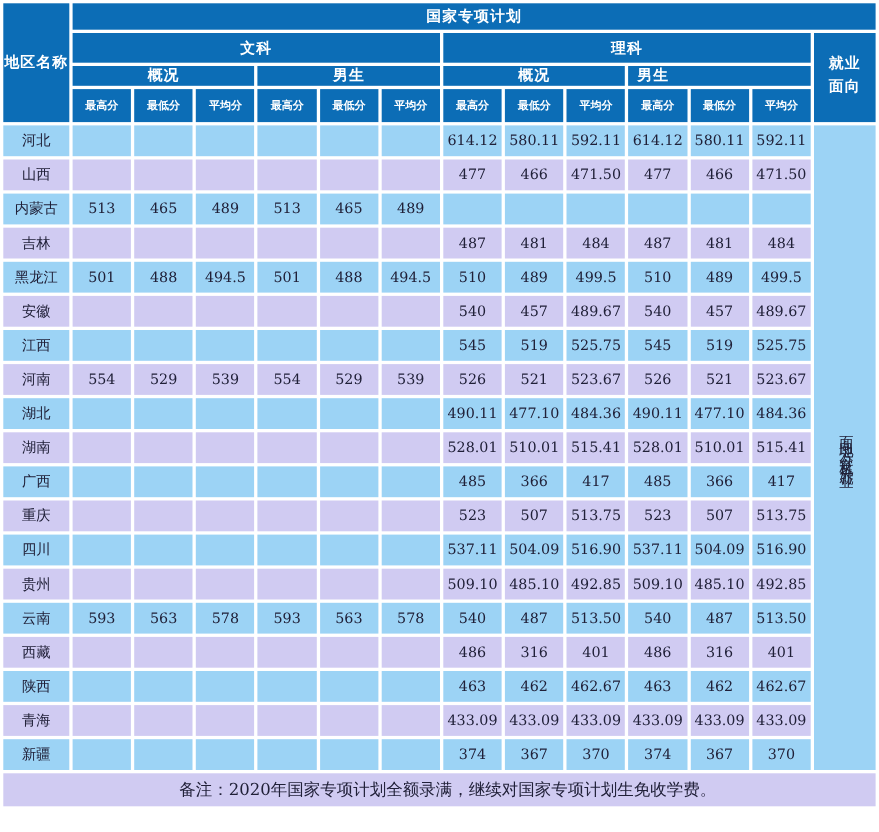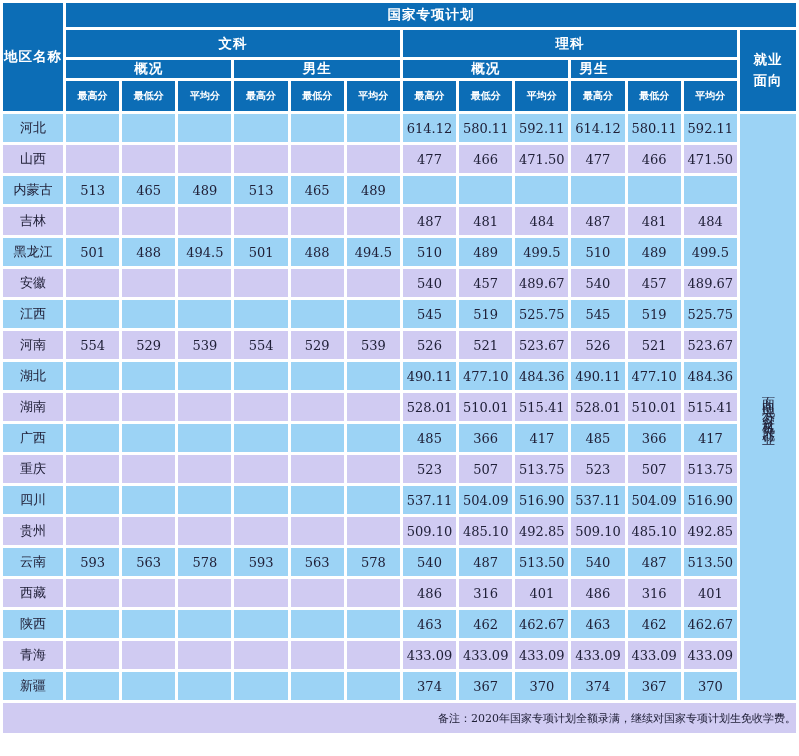--- a/index.html
+++ b/index.html
@@ -8,21 +8,21 @@
     width:799px;
     table-layout:fixed;
     border-collapse:separate;
     border-spacing:3px;
     background:var(--grid,#ffffff);
   }
   th,td{padding:0;overflow:hidden;white-space:nowrap;}
   thead th{
     background:var(--header-bg,#0c6db6);
     color:var(--header-text,#ffffff);
-    font-family:Liberation Serif, serif;
+    font-family:Liberation Mono, monospace;
     font-weight:bold;
     font-size:13.5px;
     text-align:center;
     letter-spacing:1px;
   }
   .r1 th{height:24px;}
   .r2 th{height:27px;}
   .r3 th{height:15px;}
   .r4 th{height:30px;font-size:10px;letter-spacing:0;}
   th.left{text-align:left;padding-left:8px;}
@@ -51,23 +51,23 @@
   .emp-label{
     display:inline-block;
     width:2.4em;
     white-space:normal;
     line-height:1.5;
     letter-spacing:1px;
   }
   tfoot td.footer{
     background:var(--row-lav,#d0cbf2);
     height:30px;
-    text-align:right;
+    text-align:center;
     padding-left:15px;
-    font-size:11px;
+    font-size:15px;
     color:var(--text-dark,#202038);
   }
 </style>
 </head>
 <body>
 
 <table>
   <colgroup>
     <col style="width:60px">
     <col>

